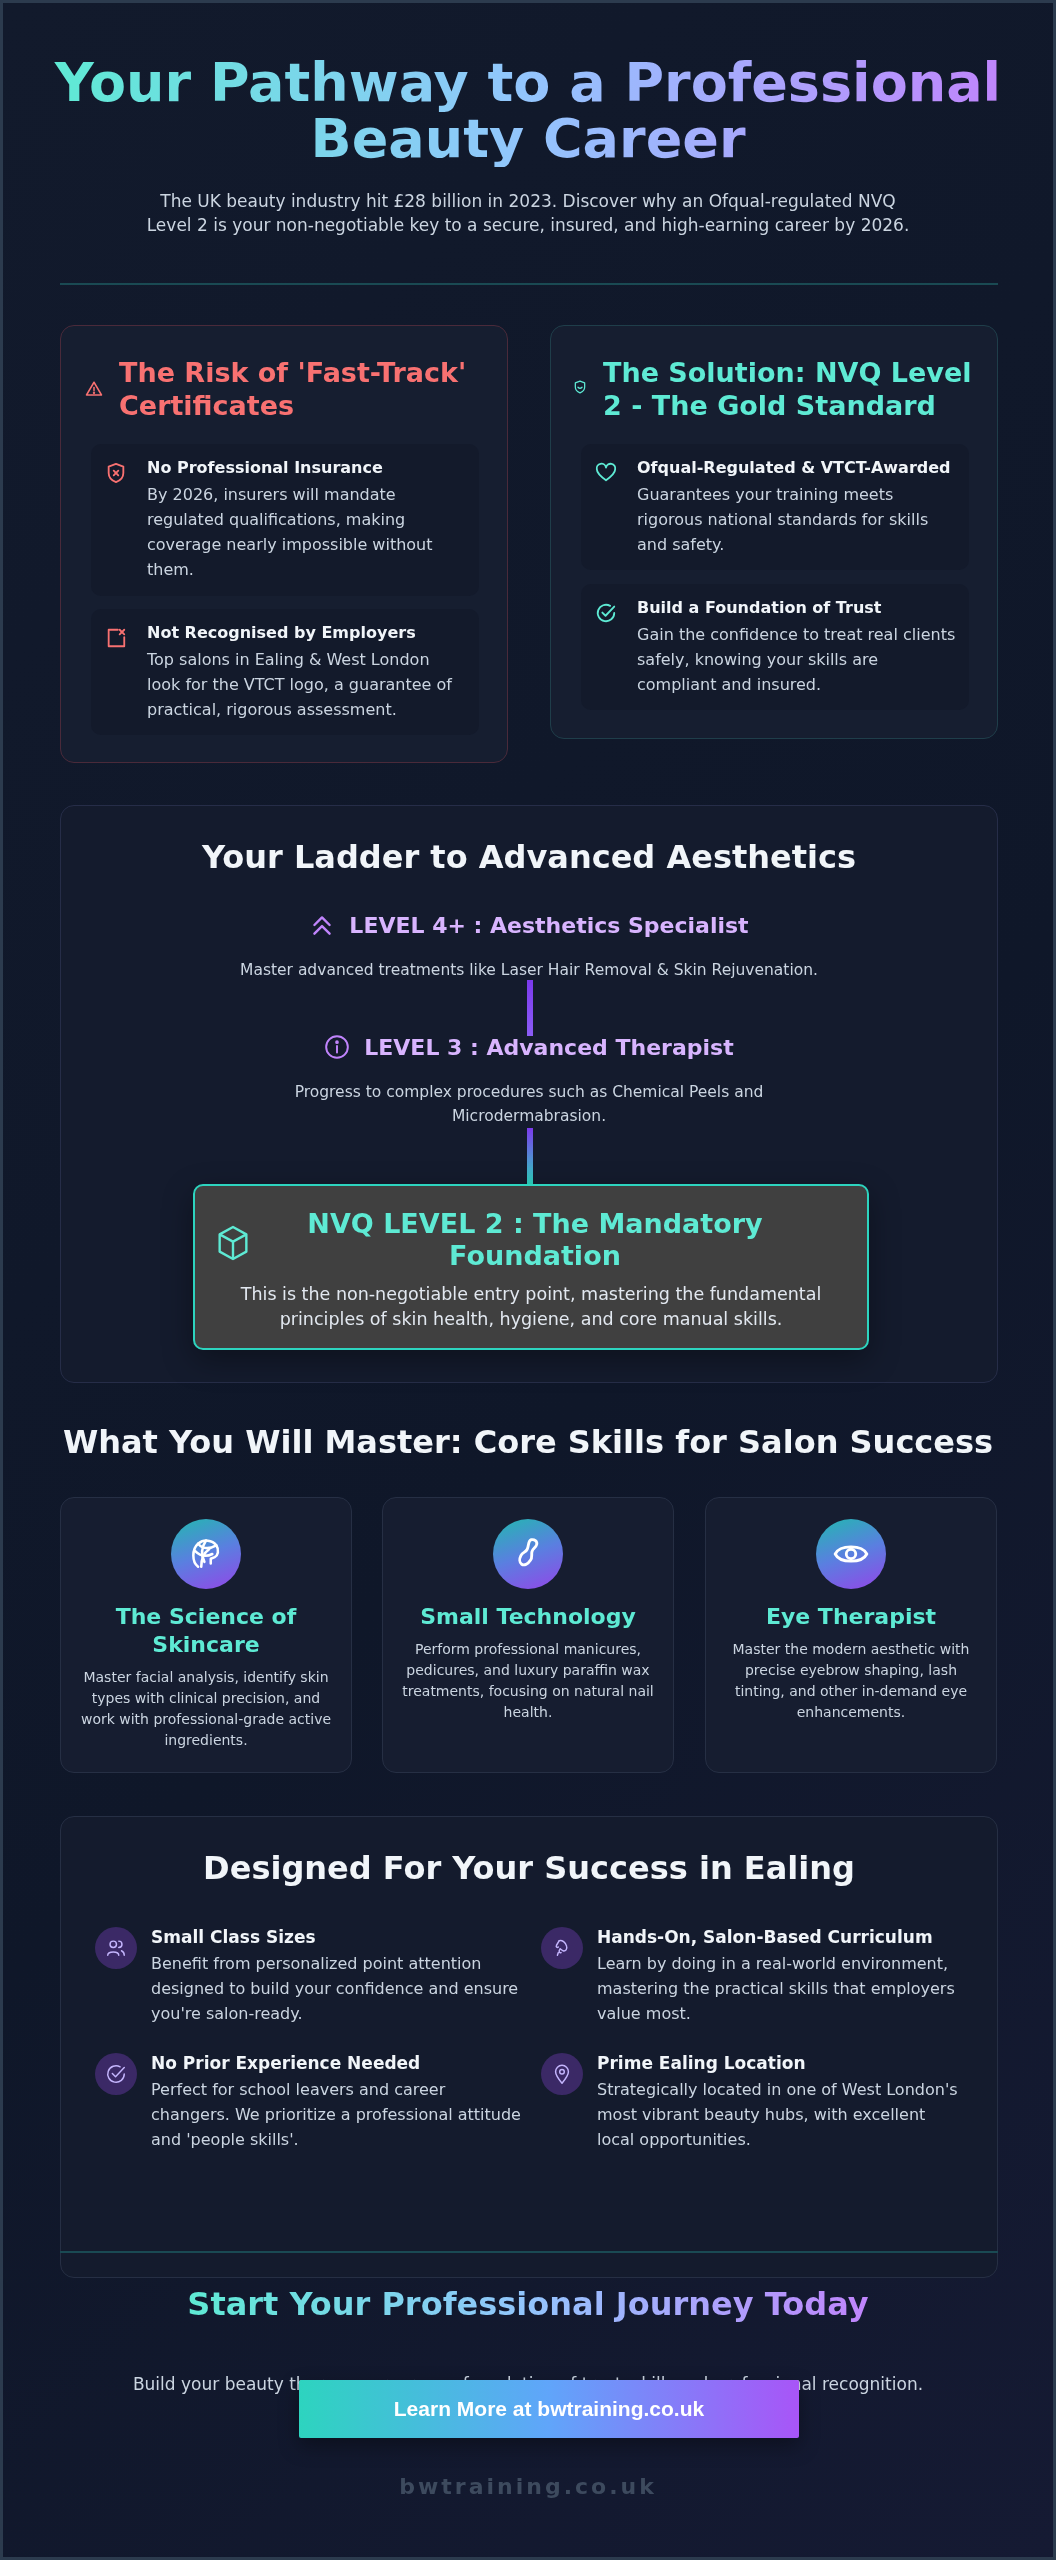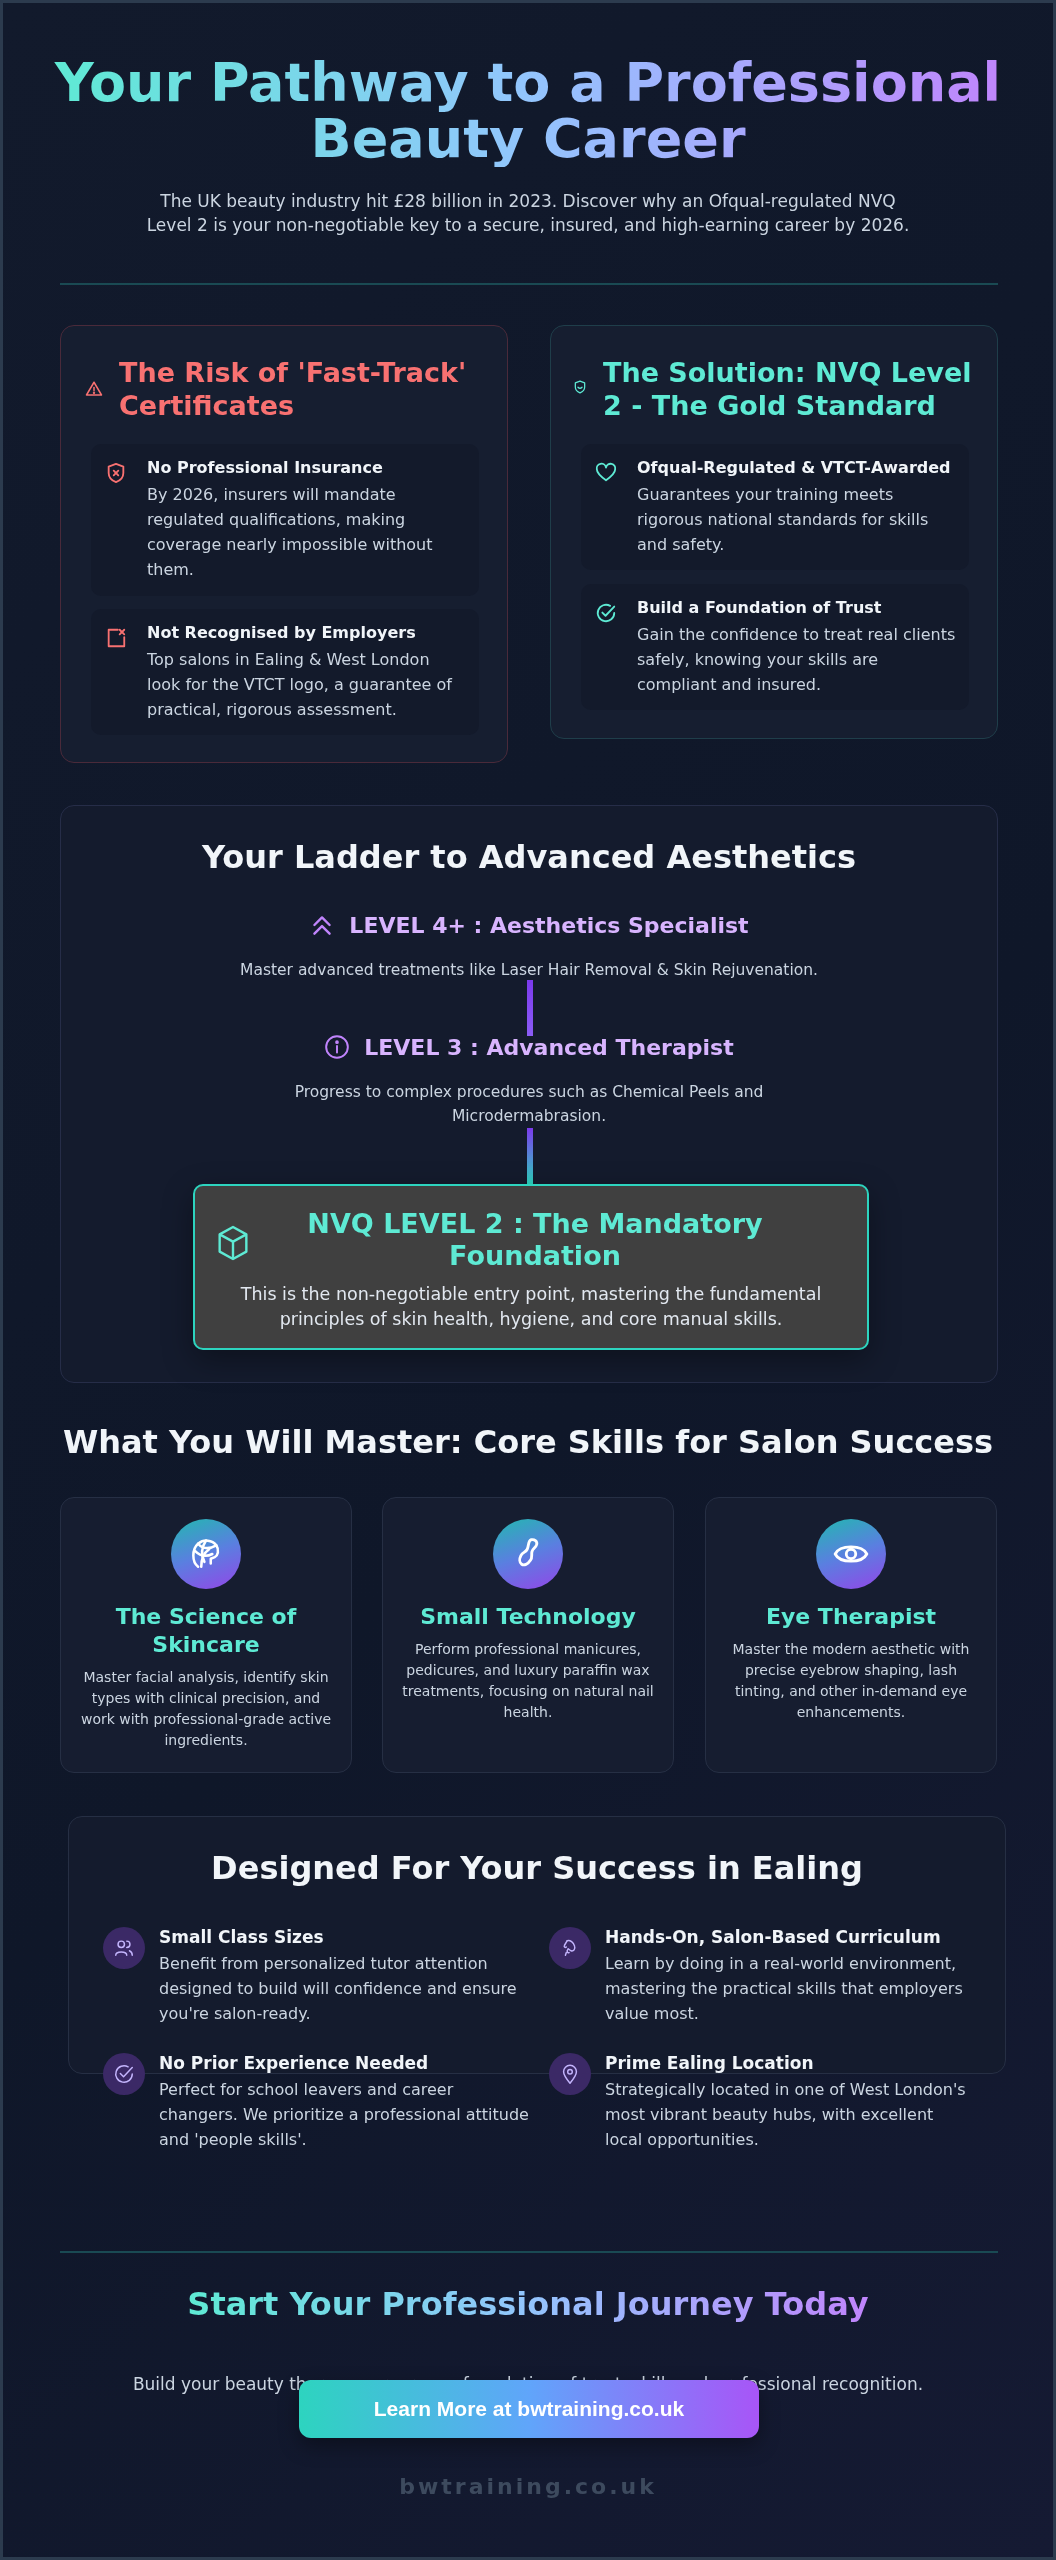--- a/index.html
+++ b/index.html
@@ -63,33 +63,33 @@
   .skill { top: 1494px; width: 292px; height: 276px; border: 1px solid #262f44; background: #161d30; text-align: center; }
   .skill .circle {
     width: 70px; height: 70px; border-radius: 50%; margin: 21px auto 0;
     background: linear-gradient(160deg, #22b8b0 0%, #5a7fe0 50%, #9346e8 100%);
     display: flex; align-items: center; justify-content: center;
   }
   .skill .circle svg { width: 38px; height: 38px; }
   .skill h3 { margin: 14px auto 0; width: 240px; font-size: 22px; line-height: 28px; font-weight: bold; color: #5eead4; }
   .skill p { margin: 8px auto 0; width: 252px; font-size: 14px; line-height: 21px; color: #cbd5e1; }
 
-  .success { left: 65px; top: 1813px; width: 938px; height: 258px; border: 1px solid #262f44; background: #141b2d; }
+  .success { left: 57px; top: 1813px; width: 938px; height: 462px; border: 1px solid #262f44; background: #141b2d; }
   .success h2 { position: absolute; left: 0; top: 32px; width: 100%; text-align: center; font-size: 32px; font-weight: bold; color: #f1f5f9; }
   .feat { position: absolute; width: 420px; }
   .feat .badge { position: absolute; left: 0; top: 0; width: 42px; height: 42px; border-radius: 50%; background: #3b2966; display: flex; align-items: center; justify-content: center; }
   .feat .badge svg { width: 22px; height: 22px; }
   .feat h4 { position: absolute; left: 56px; top: 0; font-size: 17px; font-weight: bold; color: #f1f5f9; white-space: nowrap; }
   .feat p { position: absolute; left: 56px; top: 24px; width: 370px; font-size: 16px; line-height: 25px; color: #cbd5e1; }
 
   .cta-title { position: absolute; left: 0; top: 2282px; width: 1050px; text-align: center; }
   .cta-title span { font-size: 32px; font-weight: bold; }
   .cta-sub { position: absolute; left: 0; top: 2336px; width: 1050px; text-align: center; font-size: 17px; color: #cbd5e1; margin-top: 35px; }
   .cta-btn {
-    position: absolute; left: 296px; top: 2377px; width: 460px; height: 58px; border-radius: 12px;
+    position: absolute; left: 296px; top: 2377px; width: 500px; height: 58px; border-radius: 2px;
     background: linear-gradient(90deg, #2dd4bf 0%, #60a5fa 50%, #a855f7 100%);
     color: #fff; font-size: 21px; font-weight: bold; border: none;
     display: flex; align-items: center; justify-content: center;
     box-shadow: 0 8px 20px rgba(0,0,0,0.35);
   }
   .footer-brand { position: absolute; left: 0; top: 2471px; width: 1050px; text-align: center; font-size: 22px; font-weight: bold; letter-spacing: 3px; color: #3d4a5e; }
 </style>
 </head>
 <body>
 
@@ -226,21 +226,21 @@
     <div class="feat" style="left:34px;top:110px">
       <div class="badge">
           <svg viewBox="0 0 24 24" fill="none" stroke="#c4b5fd" stroke-width="1.6" stroke-linecap="round">
             <circle cx="9" cy="8" r="3.5"></circle>
             <path d="M3 20 C3 15 15 15 15 20"></path>
             <path d="M15 4.5 A3.5 3.5 0 0 1 15 11.5"></path>
             <path d="M18 15 C20 16 21 18 21 20"></path>
           </svg>
         </div>
       <h4>Small Class Sizes</h4>
-      <p>Benefit from personalized tutor attention designed to build will confidence and ensure you're salon-ready.</p>
+      <p>Benefit from personalized point attention designed to build your confidence and ensure you're salon-ready.</p>
     </div>
     <div class="feat" style="left:480px;top:110px">
       <div class="badge">
           <svg viewBox="0 0 24 24" fill="none" stroke="#c4b5fd" stroke-width="1.6" stroke-linecap="round" stroke-linejoin="round">
             <path d="M9 4 C12 3 16 6 17 10 C18 13 16 16 13 15 L10 13"></path>
             <path d="M9 4 L6 9 C5 11 7 12 8 11"></path>
             <path d="M10 13 C8 15 9 18 11 17"></path>
             <path d="M8 17 L7 20"></path>
           </svg>
         </div>

